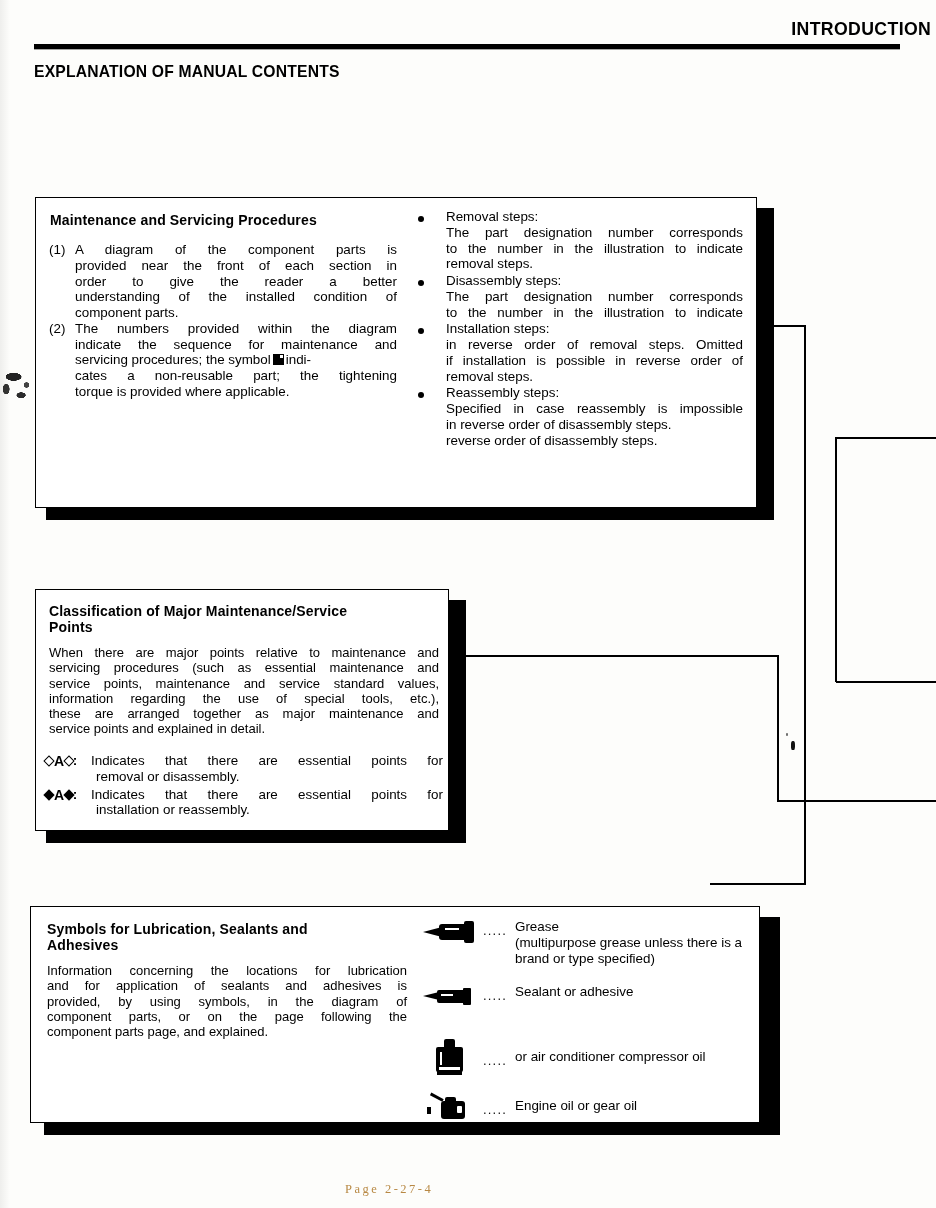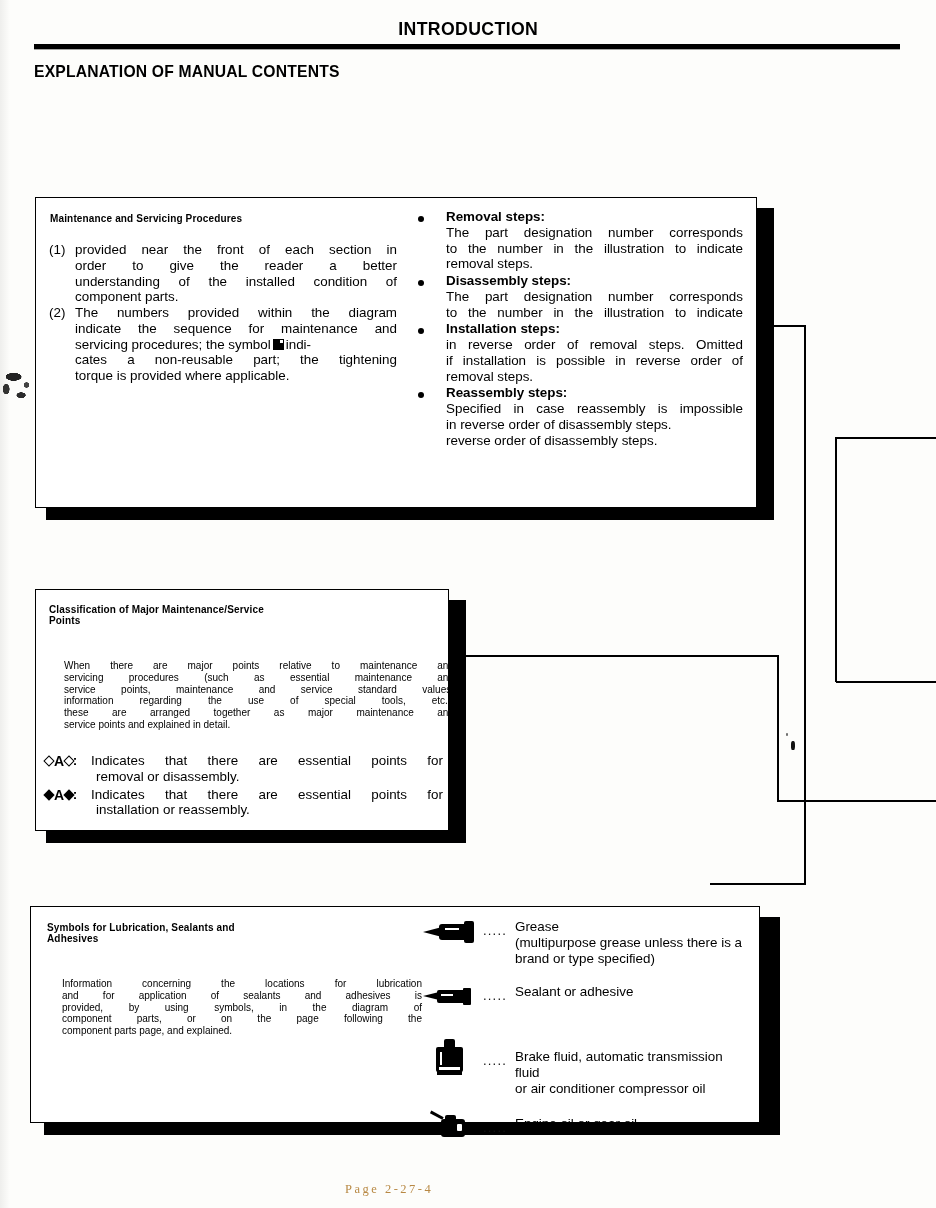--- a/index.html
+++ b/index.html
@@ -21,21 +21,21 @@
     inset: 0;
     background: #fdfdfb;
   }
 
   
   .doc-header {
     position: absolute;
     left: 0;
     top: 18px;
     width: 936px;
-    text-align: center;
+    text-align: right;
   }
   .doc-header .title {
     font-size: 19px;
     font-weight: bold;
     letter-spacing: 0.4px;
     transform: scaleX(0.93);
     display: inline-block;
   }
   .header-rule {
     position: absolute;
@@ -80,31 +80,31 @@
   }
 
   .panel-body {
     position: relative;
     width: 100%;
     height: 100%;
   }
 
   h2.box-title {
     margin: 0;
-    font-size: 10px;
+    font-size: 14px;
     font-weight: bold;
     letter-spacing: 0.15px;
     line-height: 1.12;
   }
 
   .para {
-    font-size: 10px;
+    font-size: 13px;
     line-height: 1.175;
     text-align: justify;
-    margin: 15px;
+    margin: 0;
   }
 
   
   .numlist {
     margin: 0;
     padding: 0;
     list-style: none;
   }
   .numlist li {
     display: flex;
@@ -166,21 +166,20 @@
     height: 6px;
     border-radius: 50%;
     background: #000;
   }
   .bullets .bcontent {
     flex: 1 1 auto;
   }
   .bullets .blabel {
     font-size: 13.4px;
     line-height: 1.175;
-    font-weight: bold;
   }
   .bullets .btext {
     font-size: 13.4px;
     line-height: 1.175;
     text-align: justify;
   }
   .bullets .btext .lastline { text-align: left; }
 
   
   .symdefs {
@@ -423,20 +422,21 @@
   <div class="panel" style="left:35px; top:197px; width:722px; height:311px;">
     <div class="panel-body">
 
       <h2 class="box-title" style="position:absolute; left:14px; top:15px;">Maintenance and Servicing Procedures</h2>
 
       <div style="position:absolute; left:13px; top:44px; width:348px;">
         <ul class="numlist">
           <li>
             <div class="num">(1)</div>
             <div class="txt">
+              <div style="text-align:justify;text-align-last:justify;">A diagram of the component parts is</div>
               <div style="text-align:justify;text-align-last:justify;">provided near the front of each section in</div>
               <div style="text-align:justify;text-align-last:justify;">order to give the reader a better</div>
               <div style="text-align:justify;text-align-last:justify;">understanding of the installed condition of</div>
               <div class="lastline">component parts.</div>
             </div>
           </li>
           <li>
             <div class="num">(2)</div>
             <div class="txt">
               <div style="text-align:justify;text-align-last:justify;">The numbers provided within the diagram</div>
@@ -605,21 +605,20 @@
             <div class="ico ico-can">
               <div class="neck"></div>
                 <div class="body"></div>
                 <div class="gauge"></div>
                 <div class="band"></div>
                 <div class="base"></div>
             </div>
           </div>
           <div class="dots" style="padding-top:14px;">.....</div>
           <div class="ltext" style="padding-top:10px;">
-            <div>Brake fluid, automatic transmission fluid</div>
             <div>or air conditioner compressor oil</div>
           </div>
         </li>
 
         <li>
           <div class="icon-cell">
             <div class="ico ico-oil">
               <div class="spout"></div>
                 <div class="spout2"></div>
                 <div class="top"></div>

